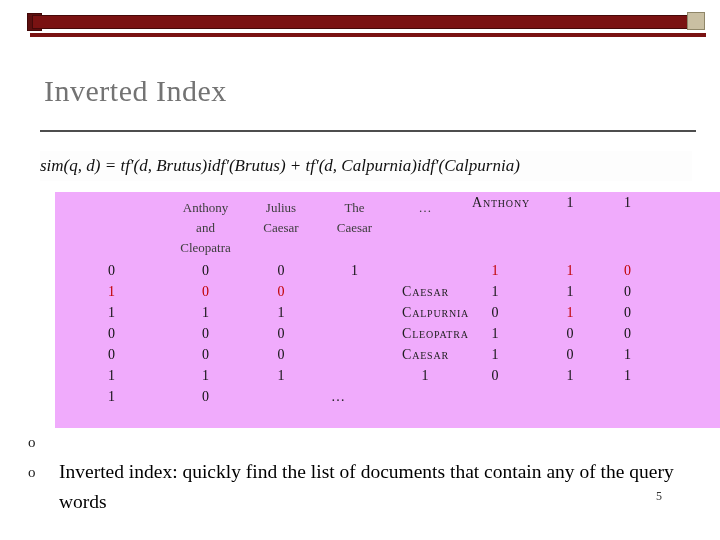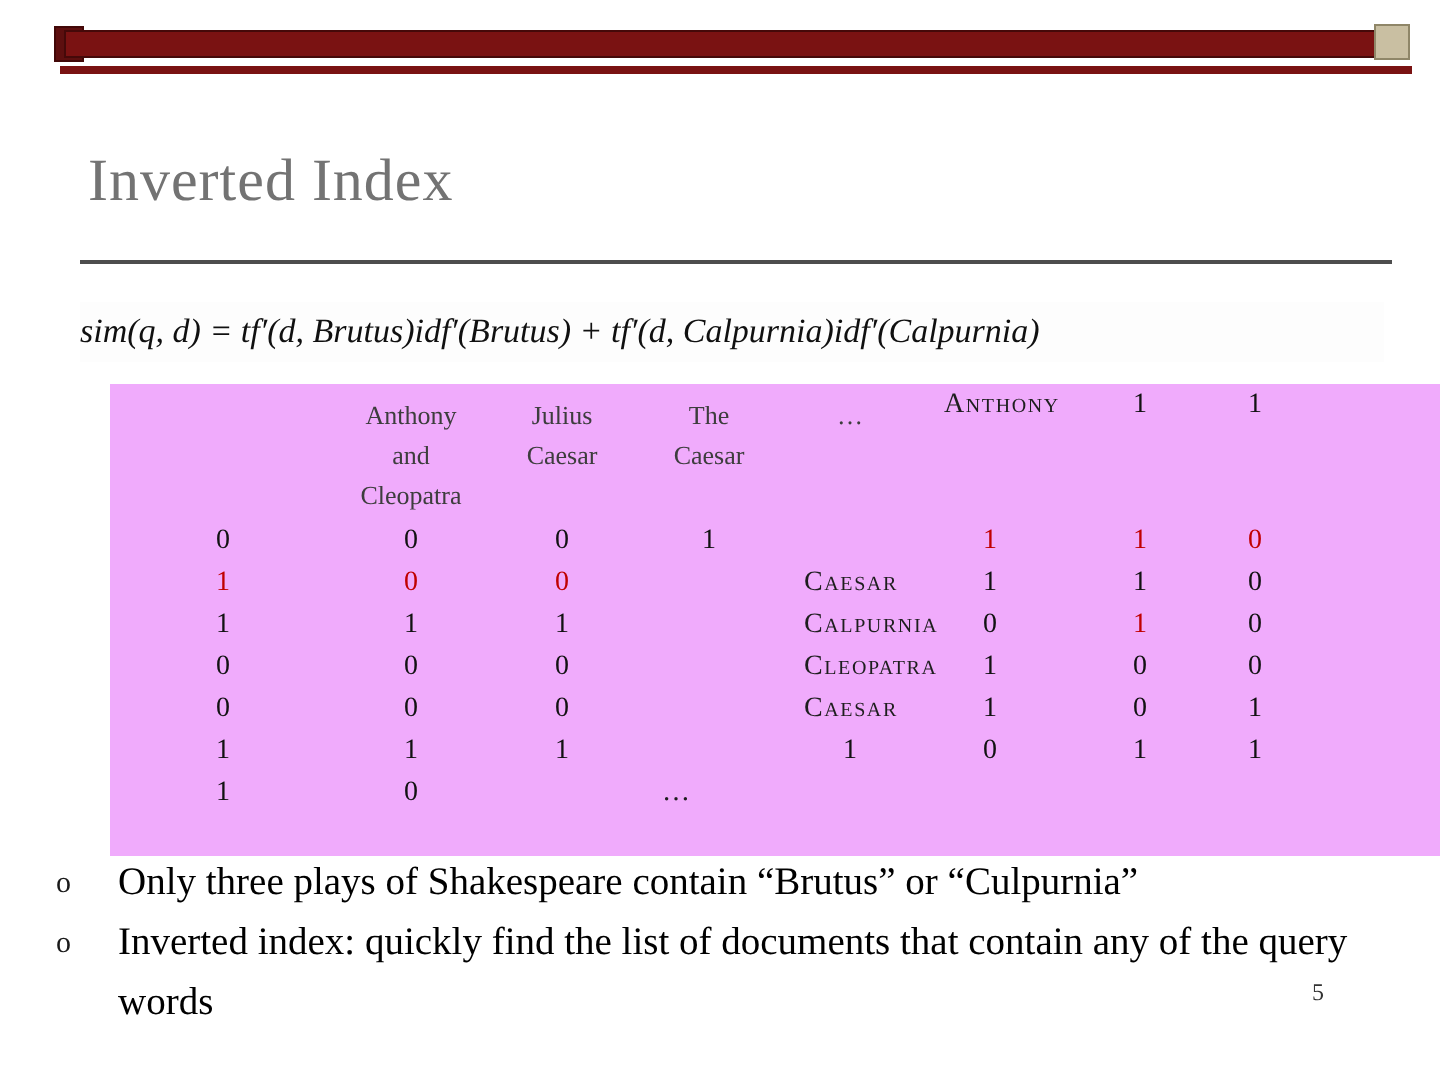--- a/index.html
+++ b/index.html
@@ -136,21 +136,20 @@
     <div class="m-val"></div>
     <div class="m-val"></div>
     <div class="m-val"></div>
     <div class="m-val"></div>
     <div class="m-val"></div>
   </div>
 
 <div class="bullets">
     <div class="bullet">
       <span class="marker">o</span>
-      <span class="btext">Only three plays of Shakespeare contain “Brutus” or “Culpurnia”</span>
     </div>
     <div class="bullet">
       <span class="marker">o</span>
       <span class="btext">Inverted index: quickly find the list of documents that contain any of the query words</span>
     </div>
   </div>
 
 <div class="page-number">5</div>
 
 </body></html>

